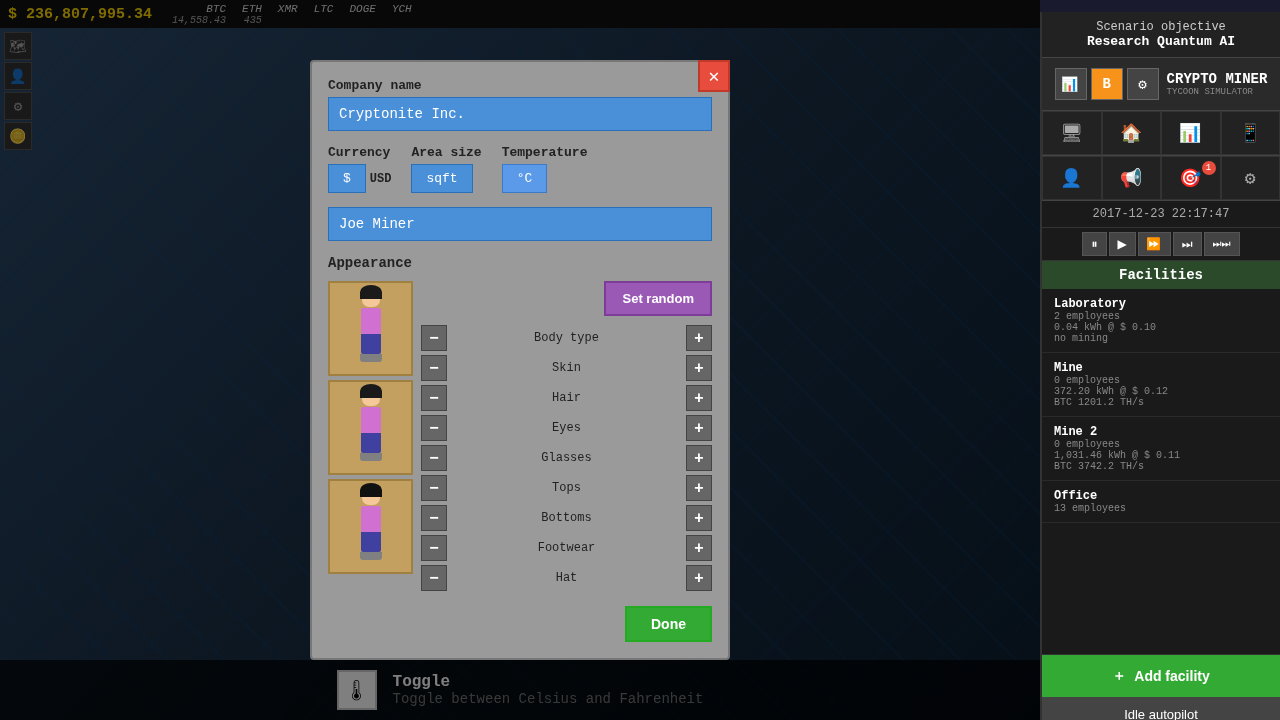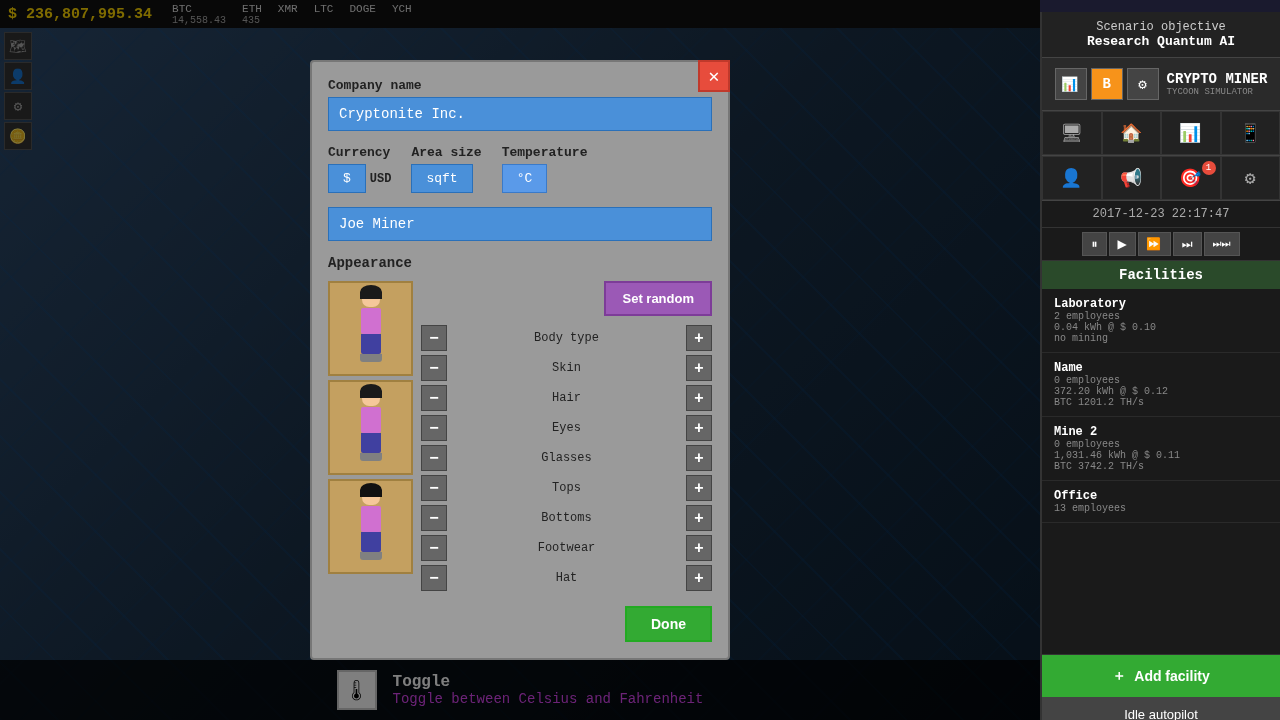--- a/index.html
+++ b/index.html
@@ -50,21 +50,21 @@
       color: #ffd700;
       font-size: 15px;
       font-weight: bold;
     }
     .top-bar .crypto {
       color: #aaa;
       font-size: 11px;
       display: flex;
       gap: 16px;
     }
-    .crypto-item { display: flex; flex-direction: column; align-items: flex-start; }
+    .crypto-item { display: flex; flex-direction: column; align-items: flex-end; font-style: italic; }
     .crypto-item .symbol { color: #ddd; font-size: 11px; }
     .crypto-item .value { color: #aaa; font-size: 10px; }
 
     
     .right-sidebar {
       position: absolute;
       top: 12px; right: 0;
       width: 240px;
       height: 720px;
       background: #1a1a1a;
@@ -421,21 +421,21 @@
       border: 2px solid #ccc;
       display: flex; align-items: center; justify-content: center;
       font-size: 20px;
     }
     .bottom-label {
       color: #fff;
       font-size: 16px;
       font-weight: bold;
     }
     .bottom-desc {
-      color: #d946ef;
+      color: #737373;
       font-size: 14px;
     }
 
     
     .left-icons {
       position: absolute;
       left: 0; top: 28px;
       width: 36px;
       display: flex;
       flex-direction: column;
@@ -545,21 +545,21 @@
   </div>
 
   <div class="facilities-list">
     <div class="facility-item">
       <div class="facility-name">Laboratory</div>
       <div class="facility-detail">2 employees</div>
       <div class="facility-detail">0.04 kWh @ $ 0.10</div>
       <div class="facility-detail">no mining</div>
     </div>
     <div class="facility-item">
-      <div class="facility-name">Name</div>
+      <div class="facility-name">Mine</div>
       <div class="facility-detail">0 employees</div>
       <div class="facility-detail">372.20 kWh @ $ 0.12</div>
       <div class="facility-detail">BTC 1201.2 TH/s</div>
     </div>
     <div class="facility-item">
       <div class="facility-name">Mine 2</div>
       <div class="facility-detail">0 employees</div>
       <div class="facility-detail">1,031.46 kWh @ $ 0.11</div>
       <div class="facility-detail">BTC 3742.2 TH/s</div>
     </div>

